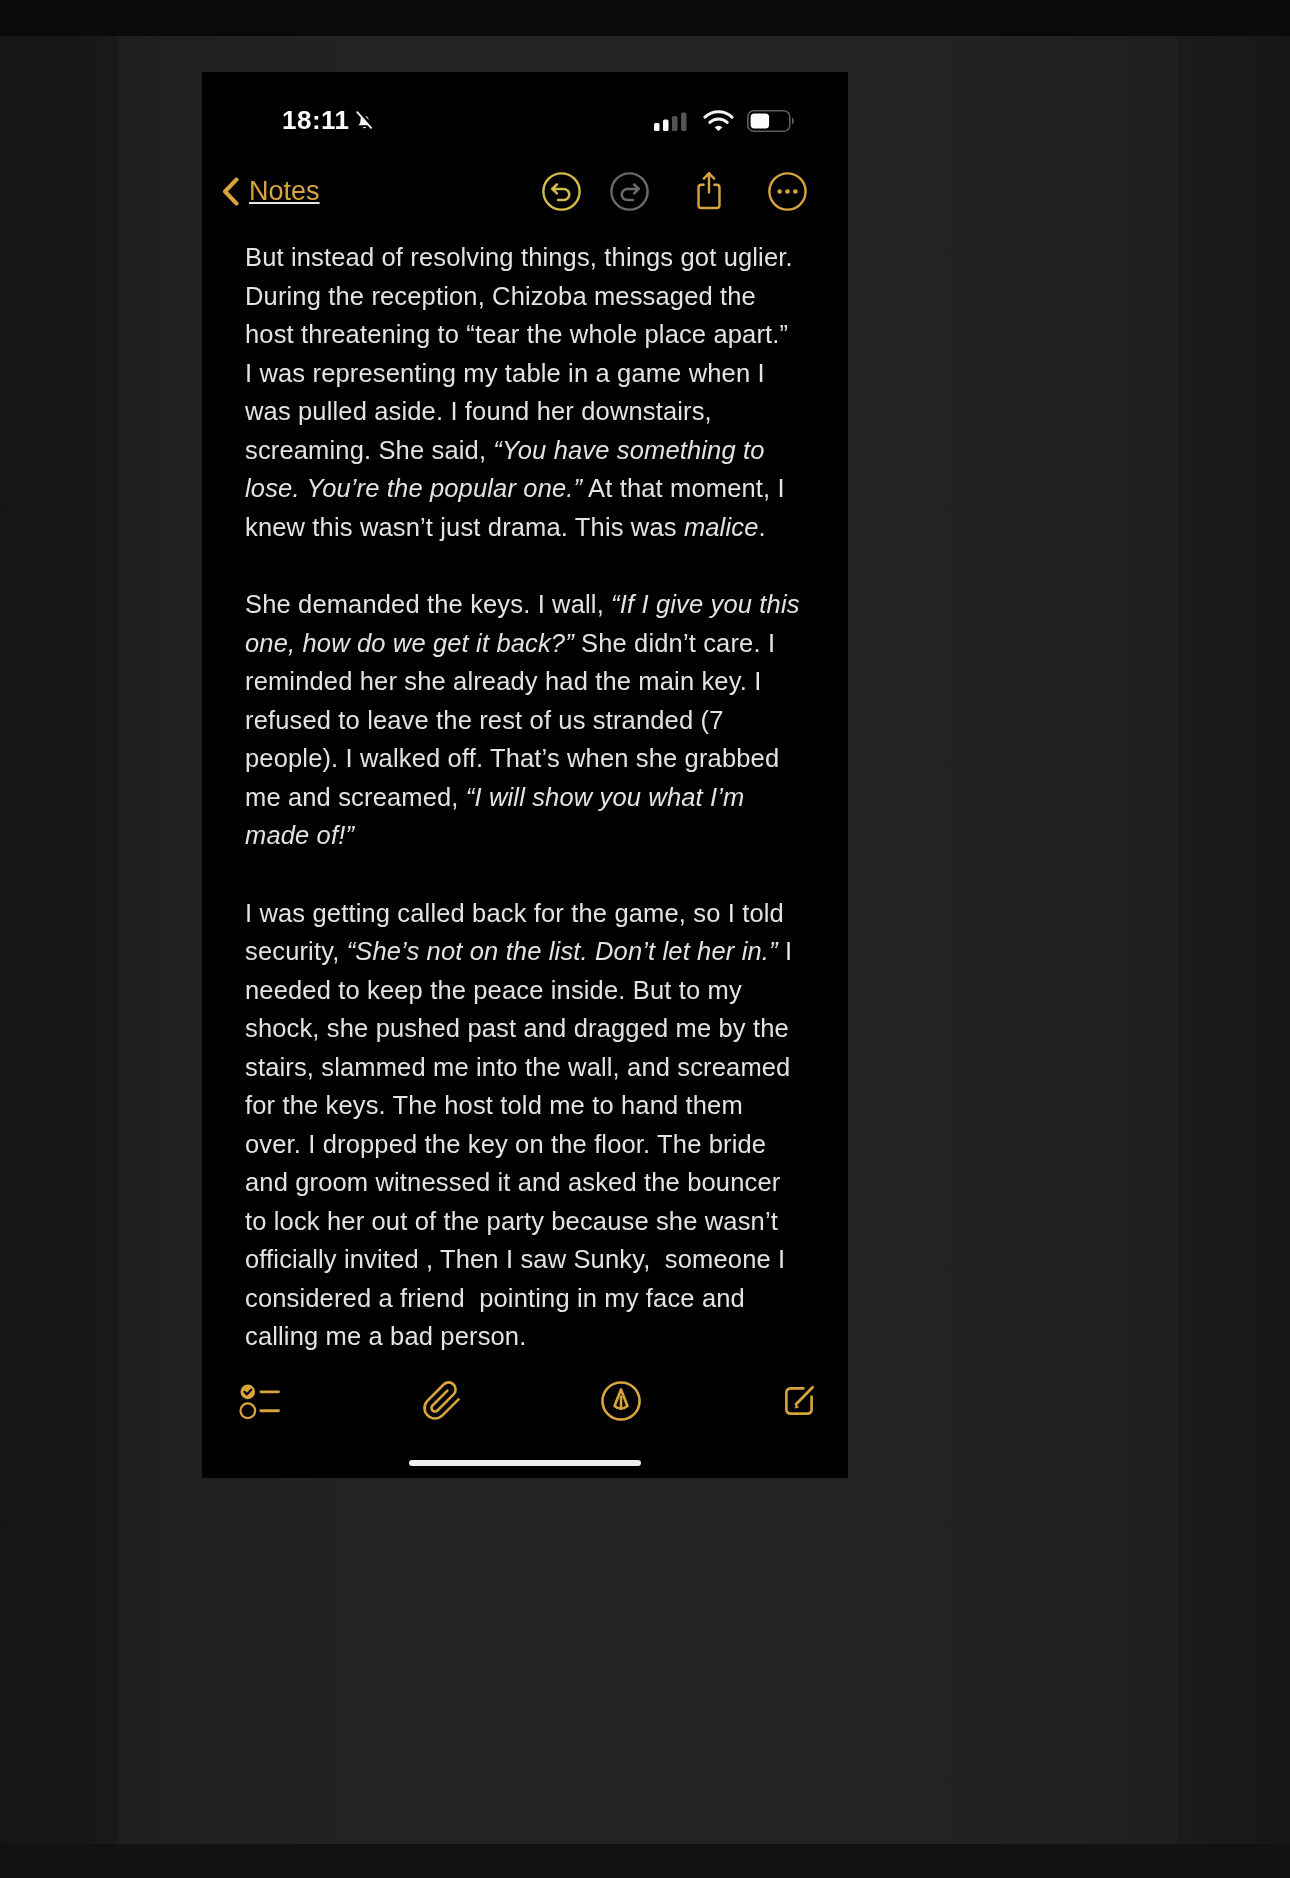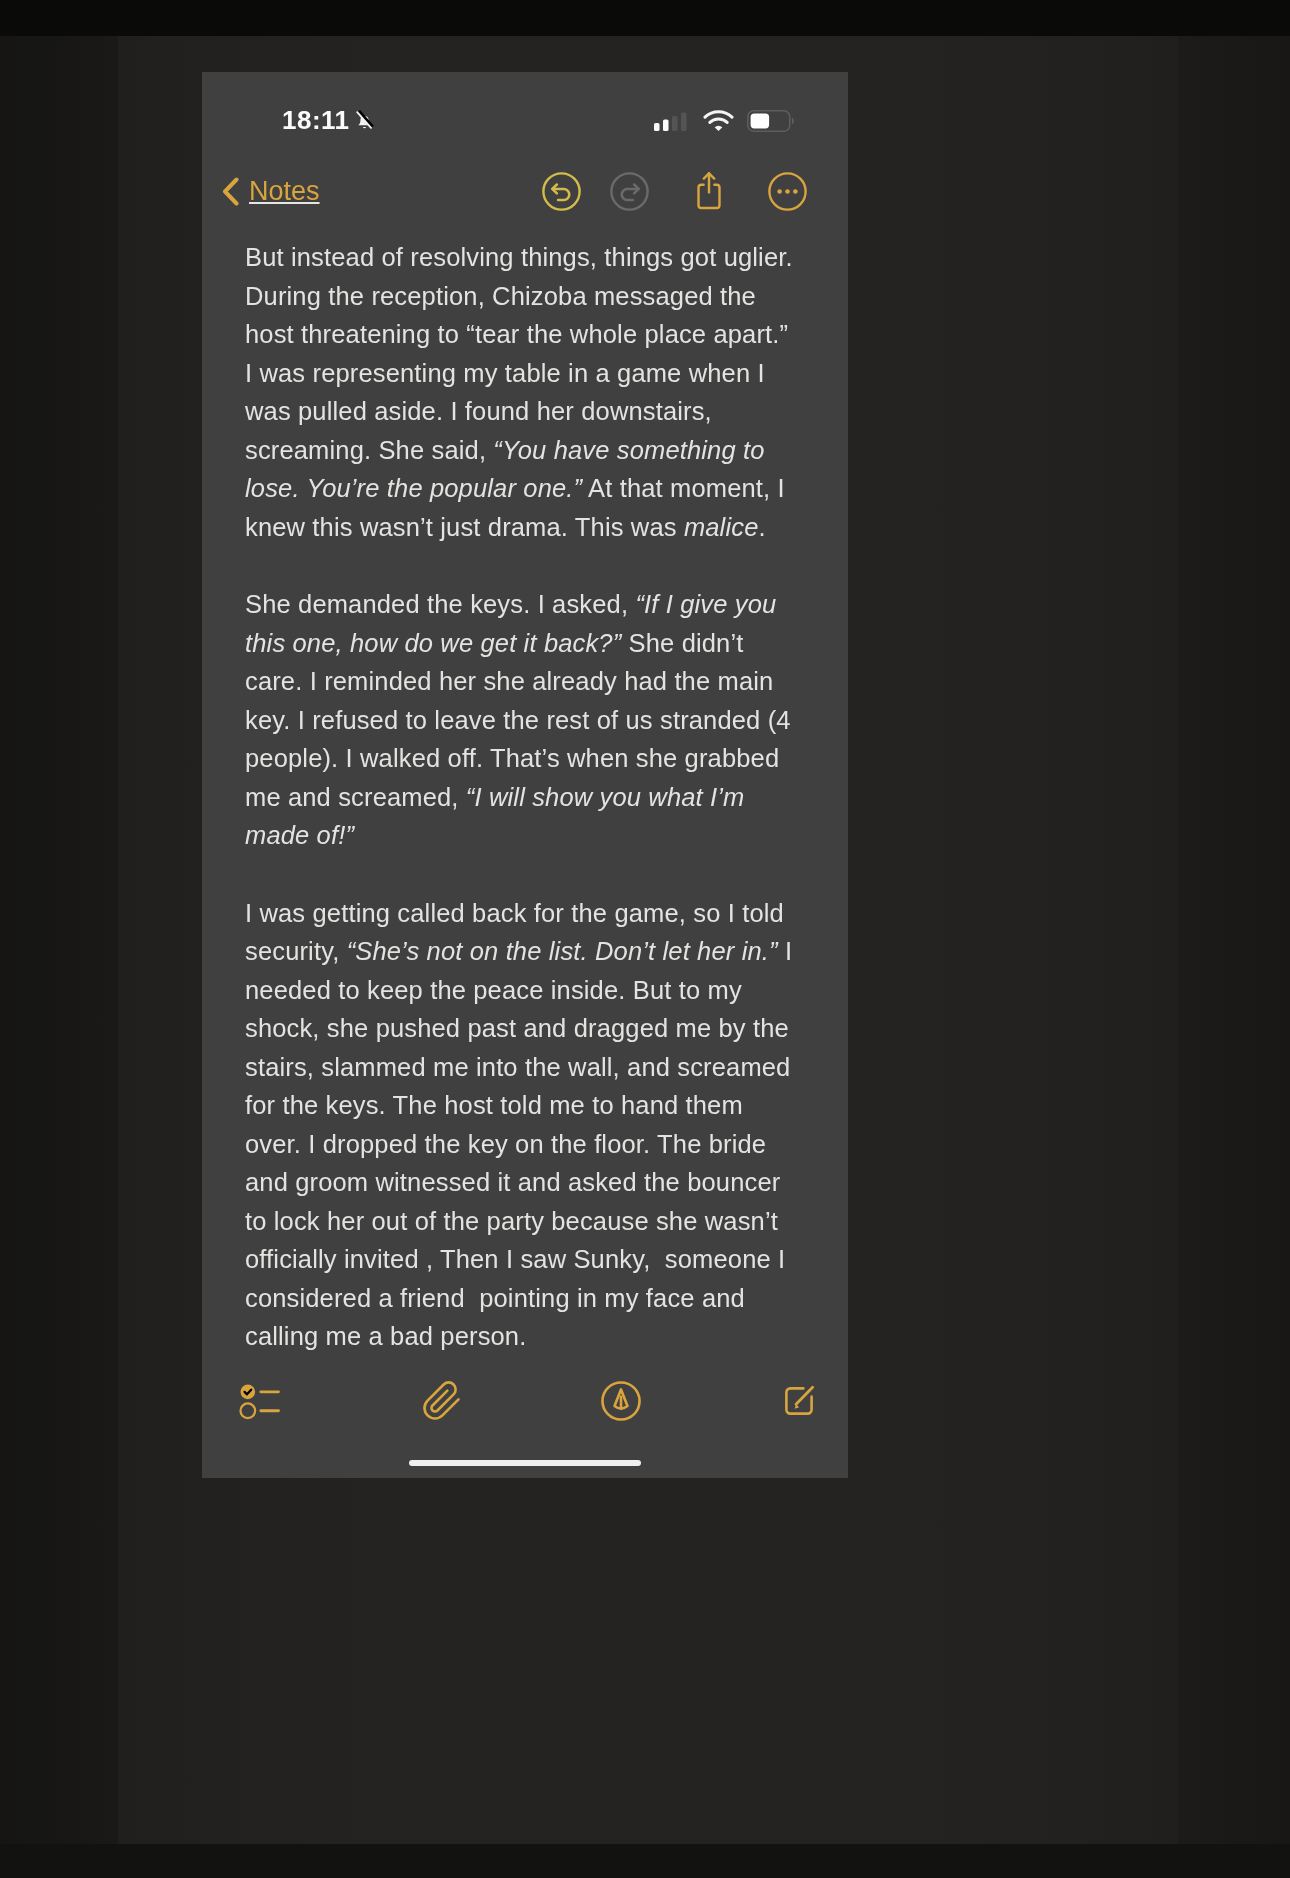--- a/index.html
+++ b/index.html
@@ -8,21 +8,21 @@
     background:linear-gradient(90deg,#1b1a19 0%,#201f1d 9%,#242321 28%,#242321 72%,#201f1e 91%,#1c1b1a 100%);
     font-family:"Liberation Sans","DejaVu Sans",sans-serif;
   }
   .band-top{position:absolute;left:0;top:0;width:100%;height:36px;background:#0a0a09;}
   .band-bottom{position:absolute;left:0;bottom:0;width:100%;height:34px;background:#121210;}
   .edge-left{position:absolute;left:0;top:36px;width:118px;height:1808px;background:rgba(0,0,0,0.18);}
   .edge-right{position:absolute;right:0;top:36px;width:112px;height:1808px;background:rgba(0,0,0,0.12);}
 
   .phone{
     position:absolute;left:202px;top:72px;width:646px;height:1406px;
-    background:#404040;color:#e5e5e3;
+    background:#000000;color:#e5e5e3;
   }
 
   
   .statusbar{position:absolute;top:0;left:0;right:0;height:92px;}
   .time{position:absolute;left:80px;top:33px;font-size:26px;font-weight:700;color:#fbfbfb;letter-spacing:.5px;}
   .bell{position:absolute;left:150px;top:36px;}
   .sb-right{position:absolute;left:452px;top:38px;display:flex;align-items:center;gap:13px;}
 
   
   .navbar{position:absolute;top:96px;left:20px;right:40px;height:46px;display:flex;align-items:center;}
@@ -140,21 +140,21 @@
           <circle cx="7.4" cy="12" r="1.35" fill="var(--gold)"></circle>
           <circle cx="12" cy="12" r="1.35" fill="var(--gold)"></circle>
           <circle cx="16.6" cy="12" r="1.35" fill="var(--gold)"></circle>
         </svg>
       </span>
     </div>
   </div>
 
   <div class="note-body">
       <p><span>But instead of resolving things, things got uglier. During the reception, Chizoba messaged the host threatening to “tear the whole place apart.” I was representing my table in a game when I was pulled aside. I found her downstairs, screaming. She said, </span><em>“You have something to lose. You’re the popular one.”</em><span> At that moment, I knew this wasn’t just drama. This was </span><em>malice</em><span>.</span></p>
-      <p><span>She demanded the keys. I asked, </span><em>“If I give you this one, how do we get it back?”</em><span> She didn’t care. I reminded her she already had the main key. I refused to leave the rest of us stranded (4 people). I walked off. That’s when she grabbed me and screamed, </span><em>“I will show you what I’m made of!”</em></p>
+      <p><span>She demanded the keys. I wall, </span><em>“If I give you this one, how do we get it back?”</em><span> She didn’t care. I reminded her she already had the main key. I refused to leave the rest of us stranded (7 people). I walked off. That’s when she grabbed me and screamed, </span><em>“I will show you what I’m made of!”</em></p>
       <p><span>I was getting called back for the game, so I told security, </span><em>“She’s not on the list. Don’t let her in.”</em><span> I needed to keep the peace inside. But to my shock, she pushed past and dragged me by the stairs, slammed me into the wall, and screamed for the keys. The host told me to hand them over. I dropped the key on the floor. The bride and groom witnessed it and asked the bouncer to lock her out of the party because she wasn’t officially invited , Then I saw Sunky,  someone I considered a friend  pointing in my face and calling me a bad person.</span></p>
     </div>
 
   <div class="toolbar">
     <div class="tb-ic">
       <span>
         <svg width="47" height="40" viewBox="0 0 36 30">
           <circle cx="7.5" cy="8" r="5.6" fill="var(--gold)"></circle>
           <path d="M5 8 l1.9 1.9 3.2-3.6" fill="none" stroke="#000" stroke-width="1.7" stroke-linecap="round" stroke-linejoin="round"></path>
           <line x1="17.5" y1="8" x2="31" y2="8" stroke="var(--gold)" stroke-width="2.2" stroke-linecap="round"></line>

